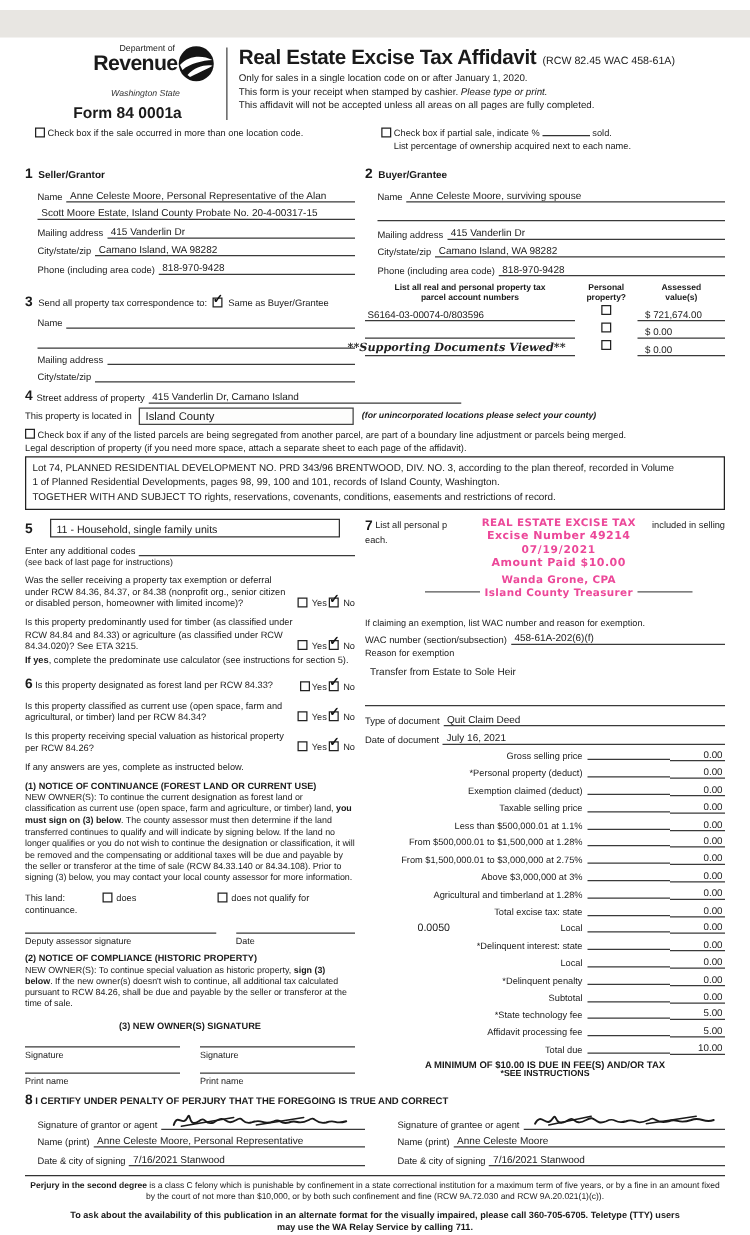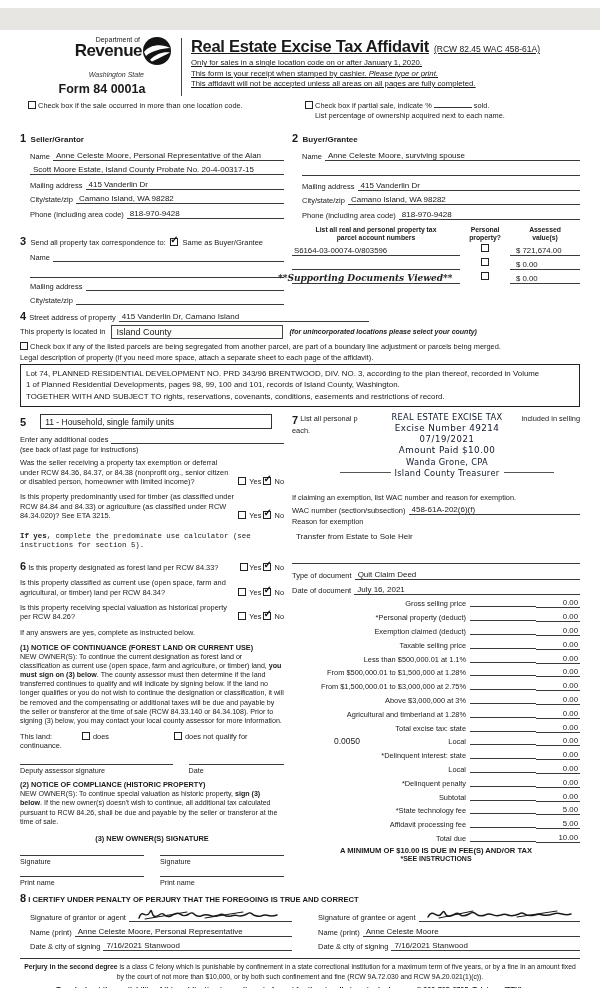--- a/index.html
+++ b/index.html
@@ -26,21 +26,21 @@
 
   
   .hdr { display:flex; margin-top:6px; }
   .hdr-left { width:152px; padding-left:12px; }
   .dor-row { display:flex; justify-content:flex-end; align-items:flex-start; }
   .dept-of { font-size:7px; text-align:right; margin-right:2px; }
   .revenue { font-size:17px; font-weight:bold; letter-spacing:-0.5px; text-align:right; margin-top:-2px; }
   .wa-state { font-size:7px; font-style:italic; color:#333; text-align:right; padding-right:28px; margin-top:1px; }
   .form-no { font-size:12.5px; font-weight:bold; margin-top:4px; text-align:center; }
   .vrule { border-left:1px solid #444; margin:2px 9px 0 9px; height:58px; }
-  .hdr-right { flex:1; padding-top:1px;text-decoration:underline; }
+  .hdr-right { flex:1; padding-top:1px; }
   .title-line { display:flex; align-items:baseline; }
   .title { font-size:16.5px; font-weight:bold; letter-spacing:-0.3px; }
   .title-ref { font-size:8.5px; margin-left:5px; }
   .subtitle { font-size:7.8px; line-height:1.35; margin-top:2px; }
   .subtitle .it { font-style:italic; }
 
   
   .checkrow { display:flex; margin-top:5px; font-size:7.4px; }
   .checkrow .lft { width:285px; padding-left:8px; }
   .checkrow .rgt { flex:1; }
@@ -94,21 +94,21 @@
   .w60 { flex:1.6; }
   .w40 { flex:1; }
   .owner-sig-title { text-align:center; font-weight:bold; font-size:7.4px; margin-top:7px; }
 
   
   .s7wrap { position:relative; }
   .s7intro { display:flex; align-items:flex-start; font-size:7.4px; }
   .s7intro .secnum { margin-right:2px; }
   .s7spacer { flex:1; }
   .s7cont { font-size:7.4px; }
-  .stamp { position:absolute; top:-2px; left:48px; width:214px; text-align:center; font-family:"DejaVu Sans", sans-serif; color:#0f172a; font-weight:normal; line-height:1.3; }
+  .stamp { position:absolute; top:-2px; left:48px; width:214px; text-align:center; font-family:"DejaVu Sans", sans-serif; color:#ec4899; font-weight:bold; line-height:1.3; }
   .st1 { font-size:8.3px; letter-spacing:0.3px; }
   .st2 { font-size:8.8px; letter-spacing:0.4px; }
   .st3 { font-size:8.5px; letter-spacing:0.6px; }
   .stline6 { display:flex; align-items:center; gap:4px; }
   .stdash { flex:1; border-top:1px solid #555; }
   .stampspace { height:42px; }
   .exemp-note { font-size:7.3px; margin-top:16px; }
   .plainval { font-size:8px; margin-top:6px; padding-left:4px; }
 
   .fr { display:flex; align-items:flex-end; height:13.8px; }
@@ -338,21 +338,21 @@
             <span class="cb"><span class="mark">✓</span></span> <span>No</span>
           </span>
         </div>
         <div class="qrow">
           <span class="qtext">Is this property predominantly used for timber (as classified under RCW 84.84 and 84.33) or agriculture (as classified under RCW 84.34.020)? See ETA 3215.</span>
           <span class="yn">
             <span class="cb"><span class="mark"></span></span> <span>Yes</span>
             <span class="cb"><span class="mark">✓</span></span> <span>No</span>
           </span>
         </div>
-        <div class="qtext" style="margin-top:11px;font-family:Liberation Mono, monospace;"><span class="bold">If yes</span><span>, complete the predominate use calculator (see instructions for section 5).</span></div>
+        <div class="qtext" style="margin-top:1px;"><span class="bold">If yes</span><span>, complete the predominate use calculator (see instructions for section 5).</span></div>
 
         <div class="qrow" style="margin-top:8px;">
           <span class="qtext"><span class="secnum">6</span> <span>Is this property designated as forest land per RCW 84.33?</span></span>
           <span class="yn">
             <span class="cb"><span class="mark"></span></span><span>Yes</span>
             <span class="cb"><span class="mark">✓</span></span> <span>No</span>
           </span>
         </div>
         <div class="qrow">
           <span class="qtext">Is this property classified as current use (open space, farm and agricultural, or timber) land per RCW 84.34?</span>

